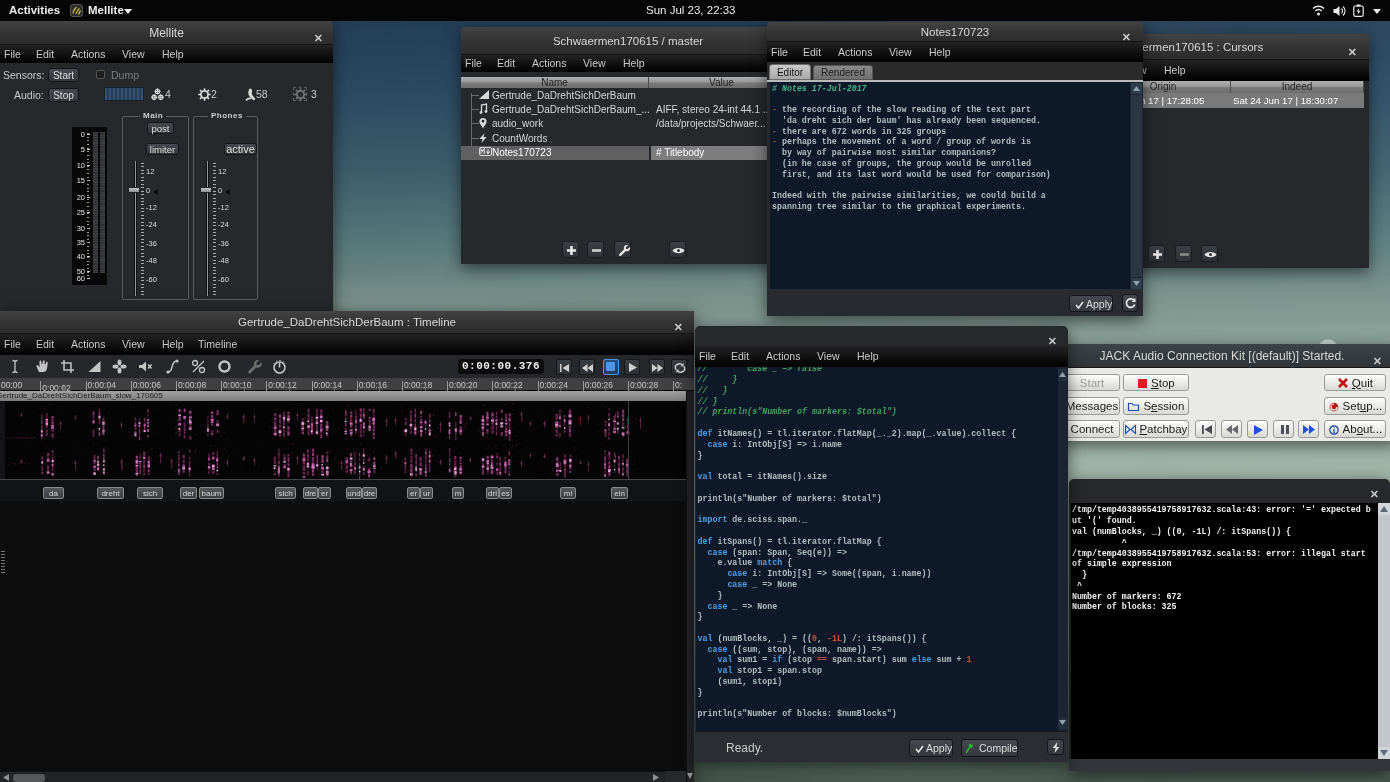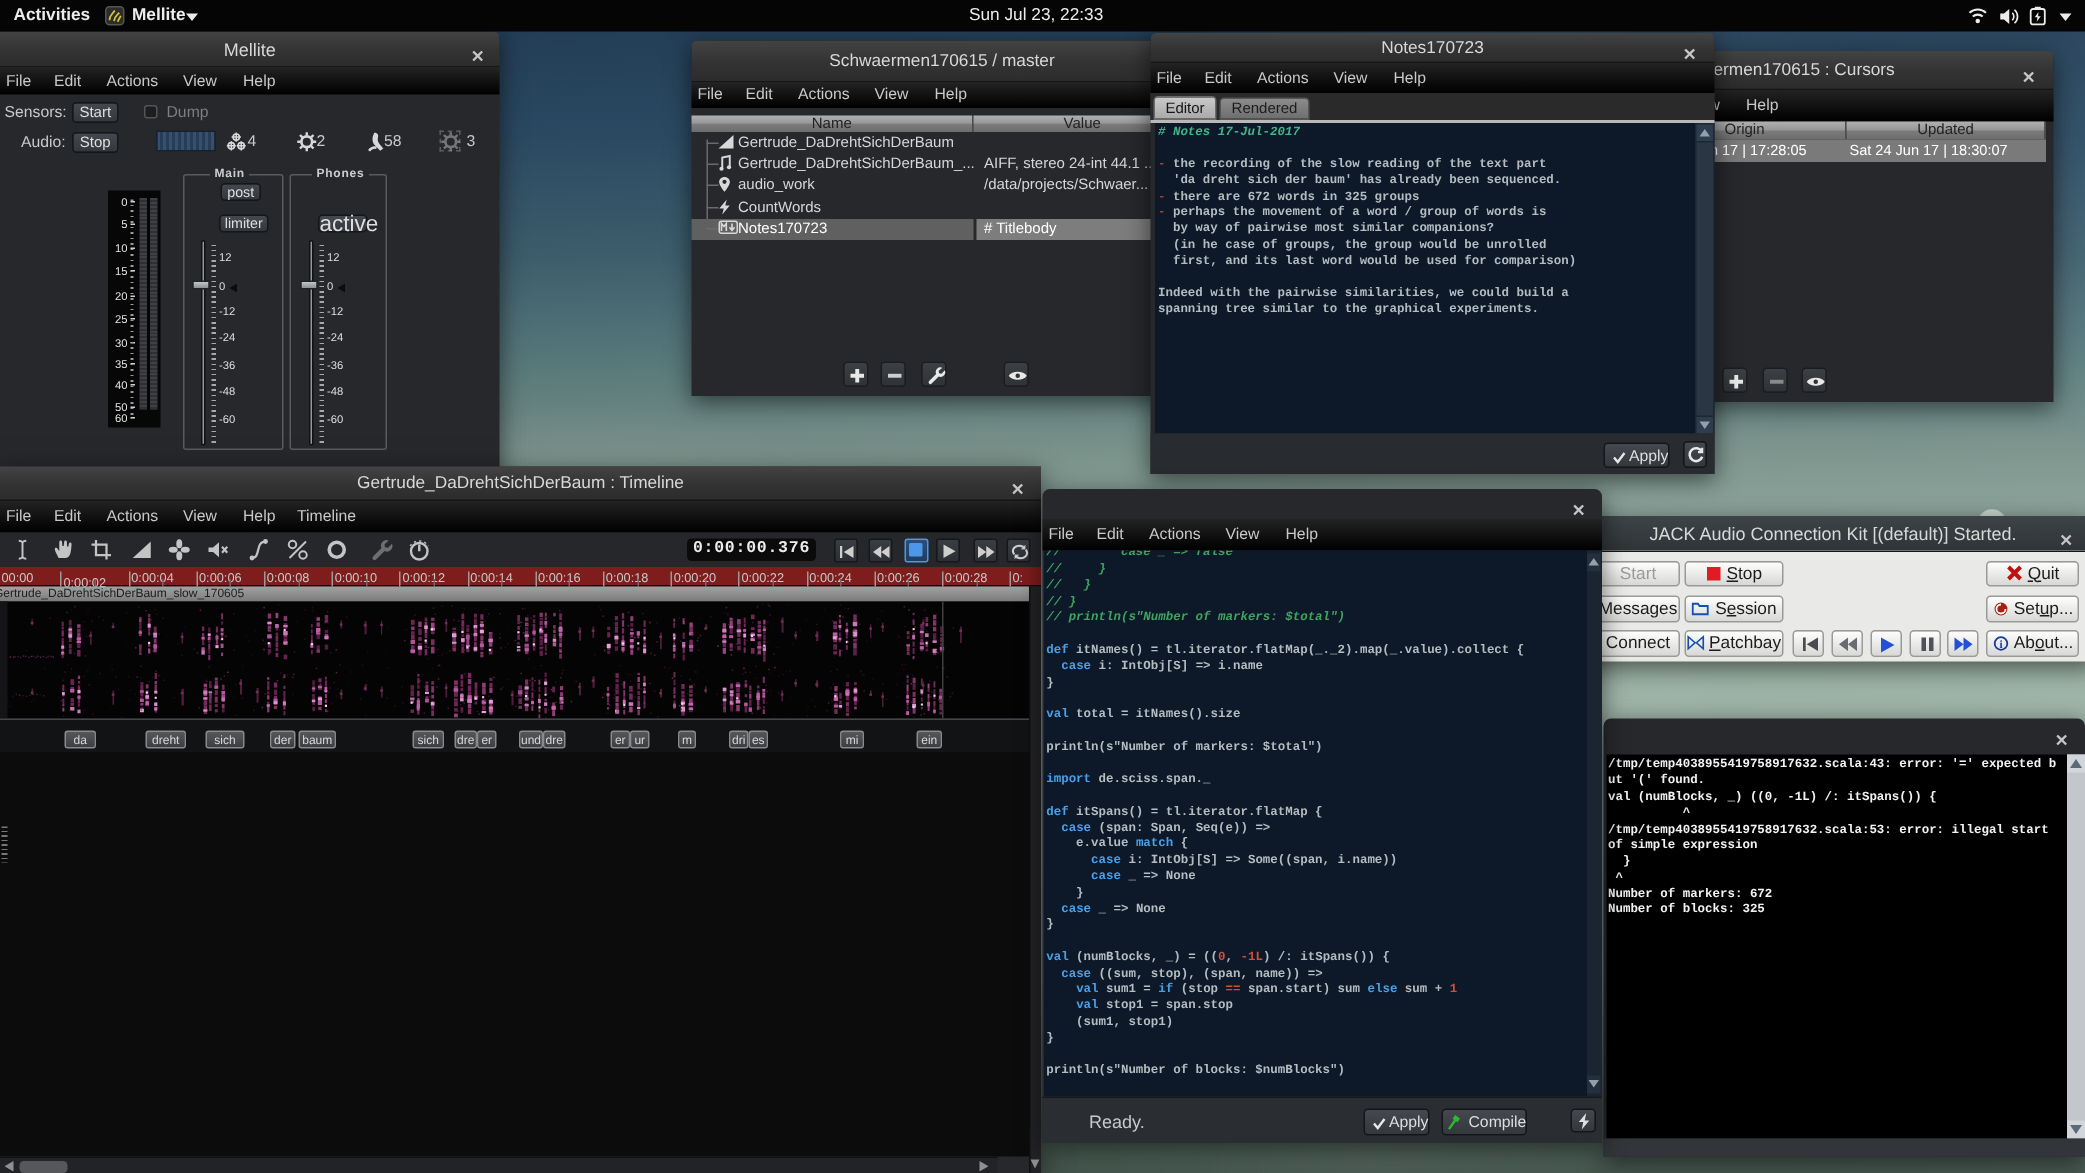--- a/index.html
+++ b/index.html
@@ -107,21 +107,21 @@
 <span class="tx" style="right:12px;top:13px">✕</span>
 <div class="mb" style="left:0px;top:26px;width:367px;height:21px">
       <span class="mi" style="left:4px;top:4px">File</span>
       <span class="mi" style="left:36px;top:4px">Edit</span>
       <span class="mi" style="left:71px;top:4px">Actions</span>
       <span class="mi" style="left:122px;top:4px">View</span>
       <span class="mi" style="left:162px;top:4px">Help</span>
     </div>
 <div class="th" style="left:0px;top:47px;width:94px;height:12px;line-height:12px"></div>
 <div class="th" style="left:94px;top:47px;width:135px;height:12px;line-height:12px">Origin</div>
-<div class="th" style="left:229px;top:47px;width:133px;height:12px;line-height:12px">Updated</div>
+<div class="th" style="left:229px;top:47px;width:133px;height:12px;line-height:12px">Indeed</div>
 <div style="position:absolute;left:0px;top:59px;width:362px;height:15px;background:#7a7a7a"></div>
 <div class="trow" style="left:97px;top:59px;height:15px;line-height:15px;font-size:9.7px;color:#fff">Sat 24 Jun 17 | 17:28:05</div>
 <div class="trow" style="left:231px;top:59px;height:15px;line-height:15px;font-size:9.7px;color:#fff">Sat 24 Jun 17 | 18:30:07</div>
 <div class="tbtn" style="left:146px;top:211px">
       <svg width="11" height="11" viewBox="0 0 11 11" style="left:3px;top:3px">
         <path d="M5.5 1 L5.5 10 M1 5.5 L10 5.5" stroke="#e8e8e8" stroke-width="2.6"></path>
       </svg>
     </div>
 <div class="tbtn" style="left:173px;top:211px">
       <svg width="11" height="11" viewBox="0 0 11 11" style="left:3px;top:3px">
@@ -258,21 +258,21 @@
 <div style="position:absolute;left:86.5px;top:257.3px;width:3px;height:1px;background:#cfcfcf"></div>
 <div style="position:absolute;left:87px;top:112px;width:2px;height:146px;background:repeating-linear-gradient(180deg,#9a9a9a 0 1px,transparent 1px 3.65px)"></div>
 <div style="position:absolute;left:92.5px;top:111px;width:5.5px;height:141px;background:repeating-linear-gradient(180deg,#3e4045 0 1.3px,#2e3034 1.3px 2.6px)"></div>
 <div style="position:absolute;left:99.5px;top:111px;width:5.5px;height:141px;background:repeating-linear-gradient(180deg,#3e4045 0 1.3px,#2e3034 1.3px 2.6px)"></div>
 <div style="position:absolute;left:122px;top:95px;width:67px;height:184px;border:1px solid #5a5a5a;border-radius:2px"></div>
 <div style="position:absolute;left:140px;top:90px;background:#26282c;padding:0 3px;font-size:8px;font-weight:bold;letter-spacing:.5px;color:#cdcdcd">Main</div>
 <div style="position:absolute;left:193px;top:95px;width:65px;height:184px;border:1px solid #5a5a5a;border-radius:2px"></div>
 <div style="position:absolute;left:208px;top:90px;background:#26282c;padding:0 3px;font-size:8px;font-weight:bold;letter-spacing:.5px;color:#cdcdcd">Phones</div>
 <div class="btn" style="left:147px;top:101px;width:27px;height:12px;font-size:9.5px;line-height:11px">post</div>
 <div class="btn" style="left:146px;top:121.5px;width:33px;height:12px;font-size:9.5px;line-height:11px">limiter</div>
-<div class="btn" style="left:212px;top:121.5px;width:33px;height:12px;font-size:15px;line-height:11px">active</div>
+<div class="btn" style="left:224px;top:121.5px;width:33px;height:12px;font-size:11px;line-height:11px">active</div>
 <div style="position:absolute;left:134px;top:139px;width:3px;height:137px;background:#97979b;border:1px solid #111;border-radius:2px"></div>
 <div style="position:absolute;left:127.5px;top:165.5px;width:12px;height:6px;background:linear-gradient(#c2c5c9,#8b8e92);border:1px solid #222;border-radius:1px"></div>
 <div style="position:absolute;left:141px;top:142px;width:3px;height:134px;background:repeating-linear-gradient(180deg,#a8a8a8 0 1px,transparent 1px 3.45px)"></div>
 <div style="position:absolute;left:146px;top:146.2px;font-size:7.5px;color:#dedede">12</div>
 <div style="position:absolute;left:146px;top:164.9px;font-size:7.5px;color:#dedede">0</div>
 <div style="position:absolute;left:146px;top:182.3px;font-size:7.5px;color:#dedede">-12</div>
 <div style="position:absolute;left:146px;top:198.9px;font-size:7.5px;color:#dedede">-24</div>
 <div style="position:absolute;left:146px;top:218.1px;font-size:7.5px;color:#dedede">-36</div>
 <div style="position:absolute;left:146px;top:235.2px;font-size:7.5px;color:#dedede">-48</div>
 <div style="position:absolute;left:146px;top:253.9px;font-size:7.5px;color:#dedede">-60</div>
@@ -371,21 +371,21 @@
       <svg width="11" height="8" viewBox="0 0 11 8" style="left:2px;top:4px">
         <path d="M0 0 L5.5 4 L0 8 Z M5.5 0 L11 4 L5.5 8 Z" fill="#cfcfcf"></path>
       </svg>
     </div>
 <div style="position:absolute;left:671.2px;top:47.5px;width:16px;height:16px;background:linear-gradient(#3a3d42,#2c2f33);border:1px solid #17181a;border-radius:2px">
       <svg width="12" height="10" viewBox="0 0 12 10" style="left:2px;top:3px">
         <path d="M2.2 6.5 A4 3.2 0 0 1 9 2.2 M9.8 3.5 A4 3.2 0 0 1 3 7.8" stroke="#cfcfcf" stroke-width="1.4" fill="none"></path>
         <path d="M9.6 0.2 L9.6 3.4 L6.6 3.2 Z M2.4 9.8 L2.4 6.6 L5.4 6.8 Z" fill="#cfcfcf"></path>
       </svg>
     </div>
-<div style="position:absolute;left:0;top:67px;width:694px;height:13px;background:#7f1d1d;border-bottom:1px solid #000">
+<div style="position:absolute;left:0;top:67px;width:694px;height:13px;background:#404040;border-bottom:1px solid #000">
 <span style="position:absolute;left:1px;top:2px;font-size:8.5px;color:#c8c8c8">00:00</span>
 <div style="position:absolute;left:40.3px;top:3px;width:1px;height:10px;background:#9a9a9a"></div>
 <span style="position:absolute;left:42.3px;top:5px;font-size:8.5px;color:#c8c8c8">0:00:02</span>
 <div style="position:absolute;left:62.9px;top:8px;width:1px;height:5px;background:#6a6a6a"></div>
 <div style="position:absolute;left:85.5px;top:3px;width:1px;height:10px;background:#9a9a9a"></div>
 <span style="position:absolute;left:87.5px;top:2px;font-size:8.5px;color:#c8c8c8">0:00:04</span>
 <div style="position:absolute;left:108.1px;top:8px;width:1px;height:5px;background:#6a6a6a"></div>
 <div style="position:absolute;left:130.7px;top:3px;width:1px;height:10px;background:#9a9a9a"></div>
 <span style="position:absolute;left:132.7px;top:2px;font-size:8.5px;color:#c8c8c8">0:00:06</span>
 <div style="position:absolute;left:153.3px;top:8px;width:1px;height:5px;background:#6a6a6a"></div>

